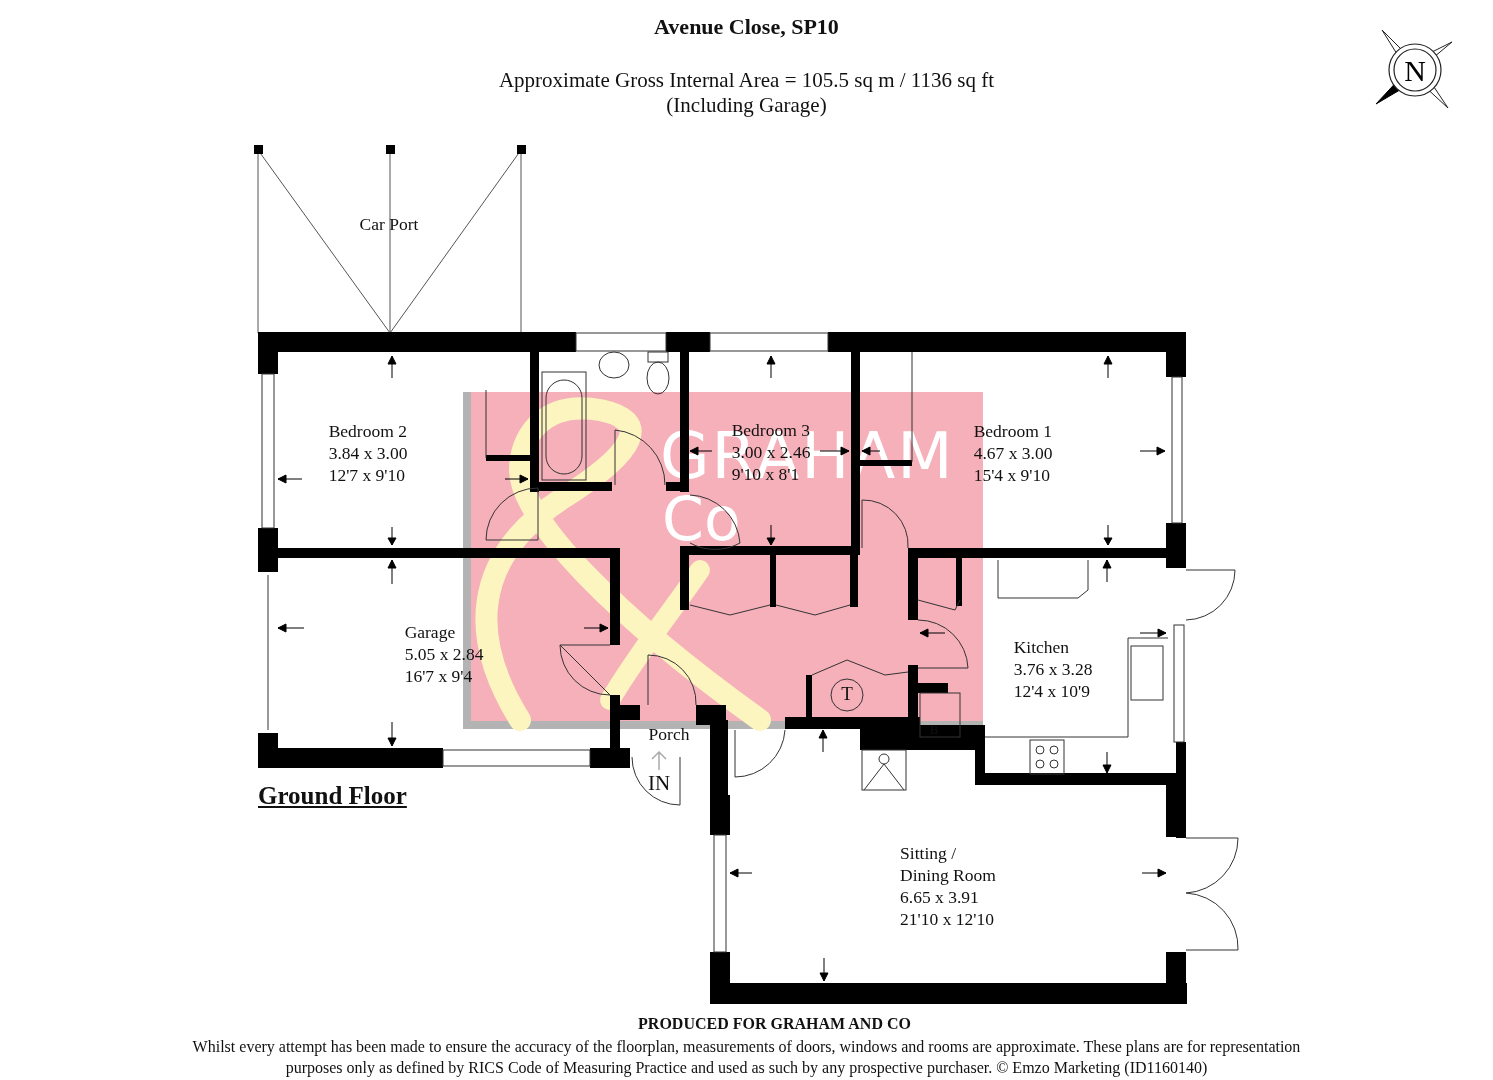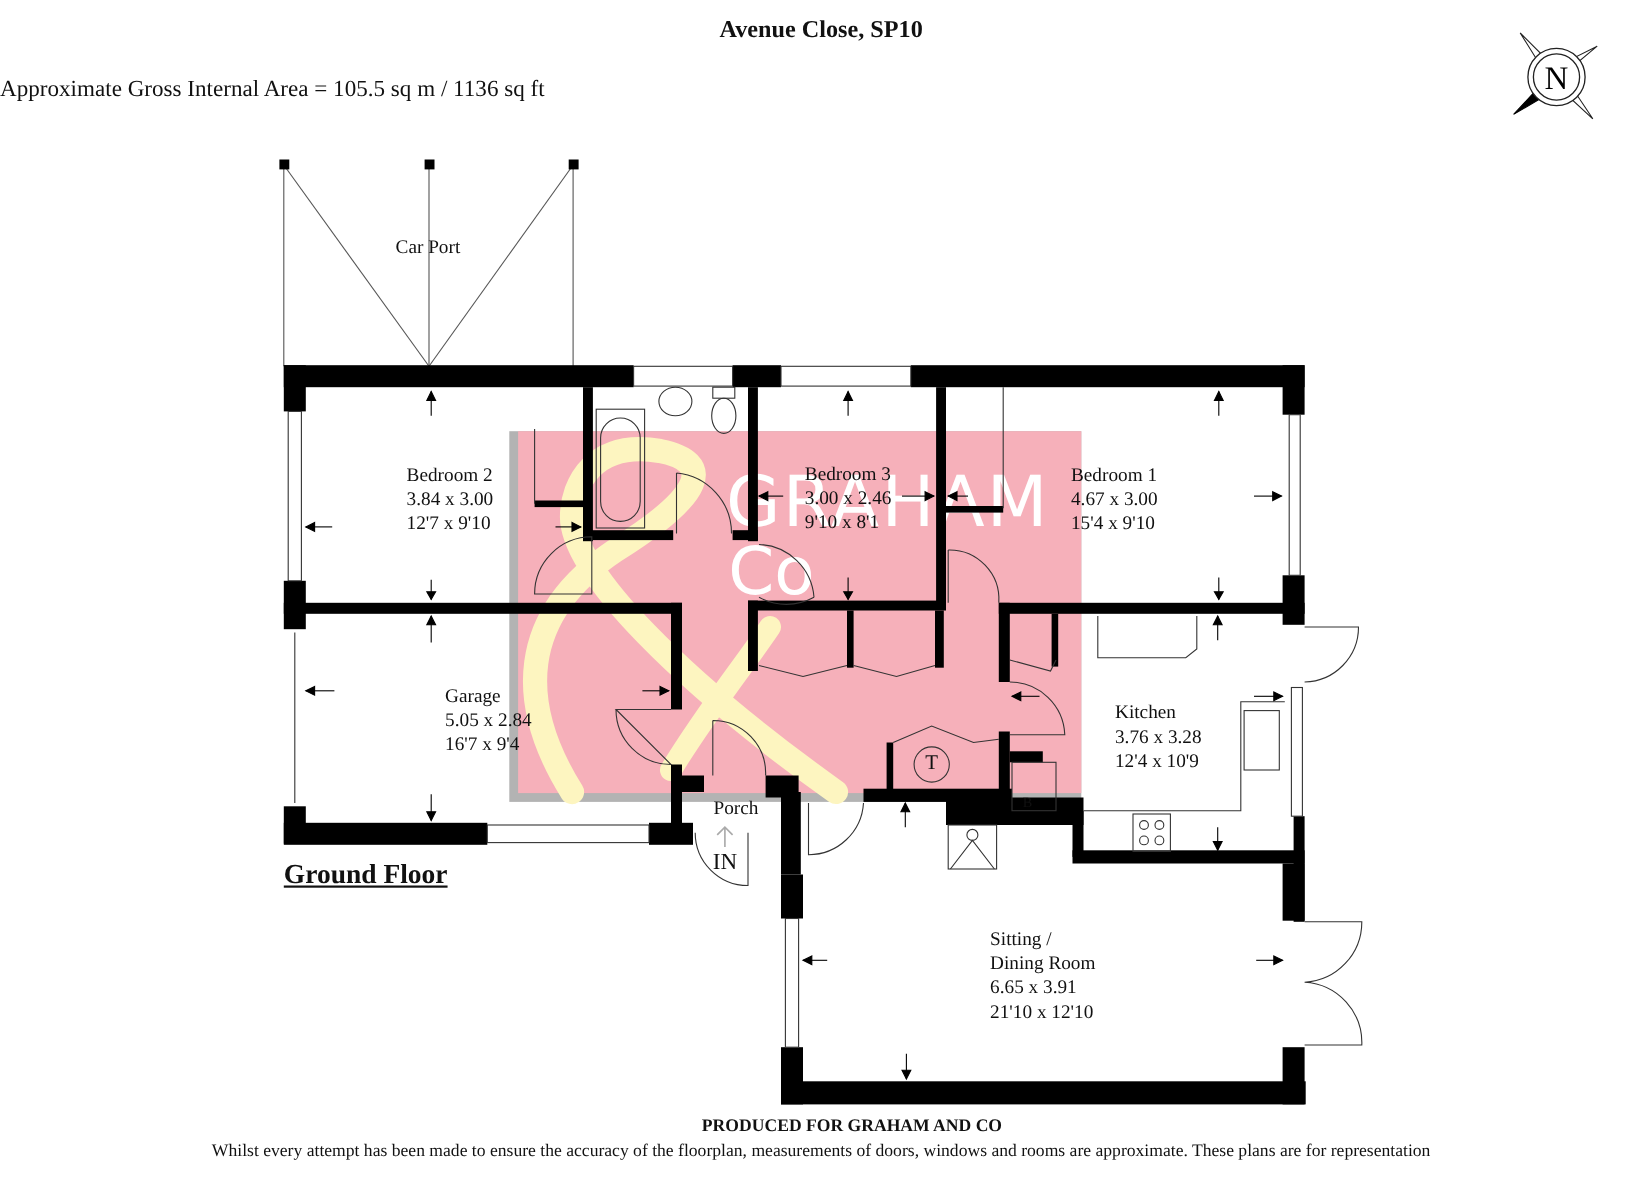--- a/index.html
+++ b/index.html
@@ -1,32 +1,33 @@
 <!DOCTYPE html>
 <html><head>
 <meta charset="utf-8">
 <style>
   html, body { margin:0; padding:0; background:#ffffff; }
   body { width:1493px; height:1080px; position:relative; overflow:hidden; font-family:"Liberation Serif", "DejaVu Serif", serif; color:#111; }
   .abs { position:absolute; }
   .title { left:0; width:1493px; top:14px; text-align:center; font-size:22px; font-weight:bold; }
-  .subtitle { left:0; width:1493px; top:68px; font-size:21px; line-height:25px; }
+  .subtitle { left:0; width:1493px; top:68px; text-align:center; font-size:21px; line-height:25px; }
   .floor-label { left:258px; top:782px; font-size:25px; font-weight:bold;text-decoration:underline; }
   .room-label { font-size:17.5px; line-height:22px; white-space:nowrap; transform:translateX(-50%); }
   .footer-head { left:0; width:1493px; top:1015px; text-align:center; font-size:16px; font-weight:bold;padding-left:28px; }
   .footer-text { left:60px; width:1373px; top:1036px; text-align:center; font-size:16px; line-height:21px; }
   svg.plan { position:absolute; left:0; top:0; }
   .compass { left:1372px; top:26px; width:86px; height:84px; }
 </style>
 </head>
 <body>
 
 <div class="abs title">Avenue Close, SP10</div>
 <div class="abs subtitle">
   <div>Approximate Gross Internal Area = 105.5 sq m / 1136 sq ft</div>
+  <div>(Including Garage)</div>
 </div>
 
 <div class="abs compass">
   <svg width="86" height="84" viewBox="0 0 86 84">
     <polygon points="10,4 36,30 30,36" fill="none" stroke="#222" stroke-width="1"></polygon>
     <polygon points="80,16 52,30 56,36" fill="none" stroke="#222" stroke-width="1"></polygon>
     <polygon points="76,82 56,52 50,58" fill="none" stroke="#222" stroke-width="1"></polygon>
     <polygon points="4,78 30,50 38,58" fill="#000" stroke="#000" stroke-width="1"></polygon>
     <line x1="10" y1="4" x2="80" y2="16" stroke="#fff" stroke-width="0"></line>
     <circle cx="43" cy="44" r="26" fill="#fff" stroke="#222" stroke-width="1.2"></circle>
@@ -225,21 +226,21 @@
     <line x1="824" y1="958" x2="824" y2="981"></line>
       <polygon points="820,973 824,981 828,973"></polygon>
   </g>
 
   <path d="M659,770 L659,752 M652,759 L659,752 L666,759" stroke="#aaa" stroke-width="1.5" fill="none"></path>
 </svg>
 
 <div class="abs room-label" style="left:389px; top:213px;">
   <div>Car Port</div>
 </div>
-<div class="abs room-label" style="left:409px; top:420px;">
+<div class="abs room-label" style="left:368px; top:420px;">
   <div>Bedroom 2</div>
   <div>3.84 x 3.00</div>
   <div>12'7 x 9'10</div>
 </div>
 <div class="abs room-label" style="left:771px; top:419px;">
   <div>Bedroom 3</div>
   <div>3.00 x 2.46</div>
   <div>9'10 x 8'1</div>
 </div>
 <div class="abs room-label" style="left:1013px; top:420px;">
@@ -268,13 +269,14 @@
   <div>Dining Room</div>
   <div>6.65 x 3.91</div>
   <div>21'10 x 12'10</div>
 </div>
 
 <div class="abs floor-label">Ground Floor</div>
 
 <div class="abs footer-head">PRODUCED FOR GRAHAM AND CO</div>
 <div class="abs footer-text">
   <div>Whilst every attempt has been made to ensure the accuracy of the floorplan, measurements of doors, windows and rooms are approximate. These plans are for representation</div>
+  <div>purposes only as defined by RICS Code of Measuring Practice and used as such by any prospective purchaser. © Emzo Marketing (ID1160140)</div>
 </div>
 
 </body></html>

